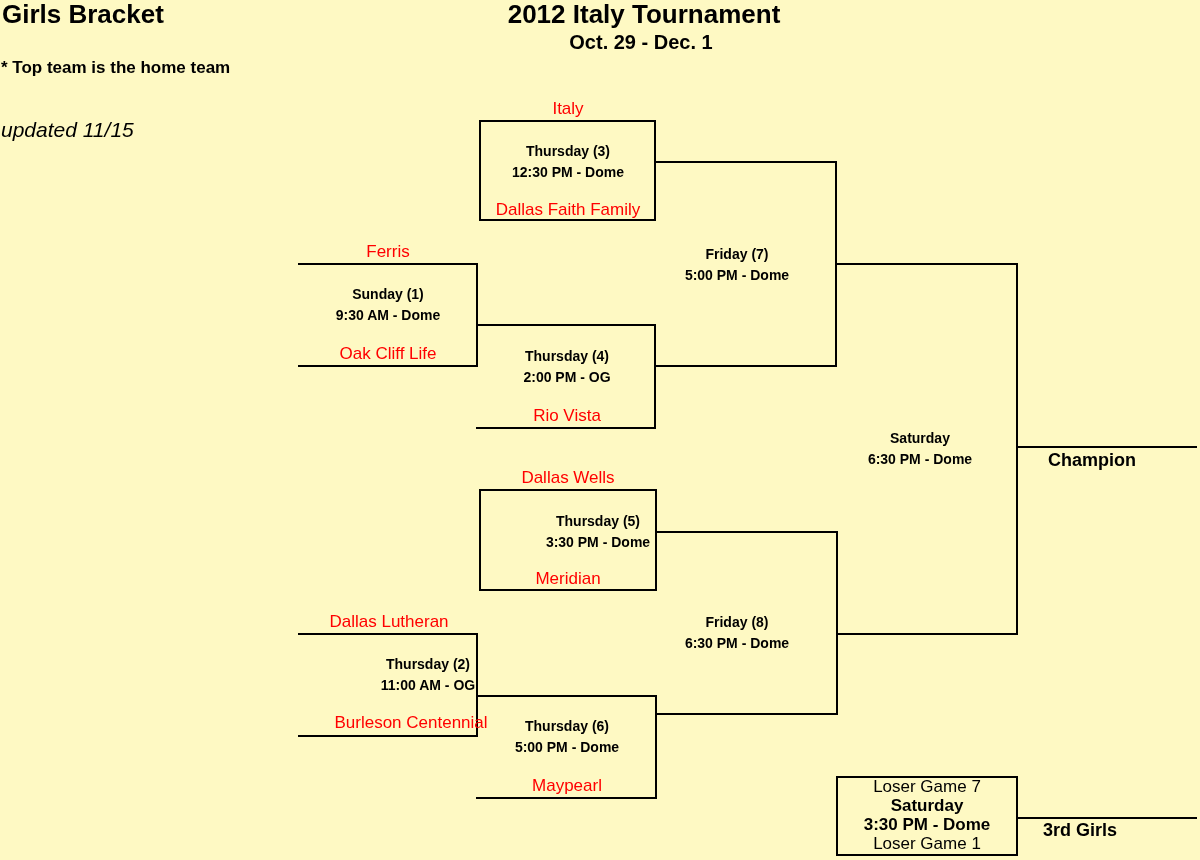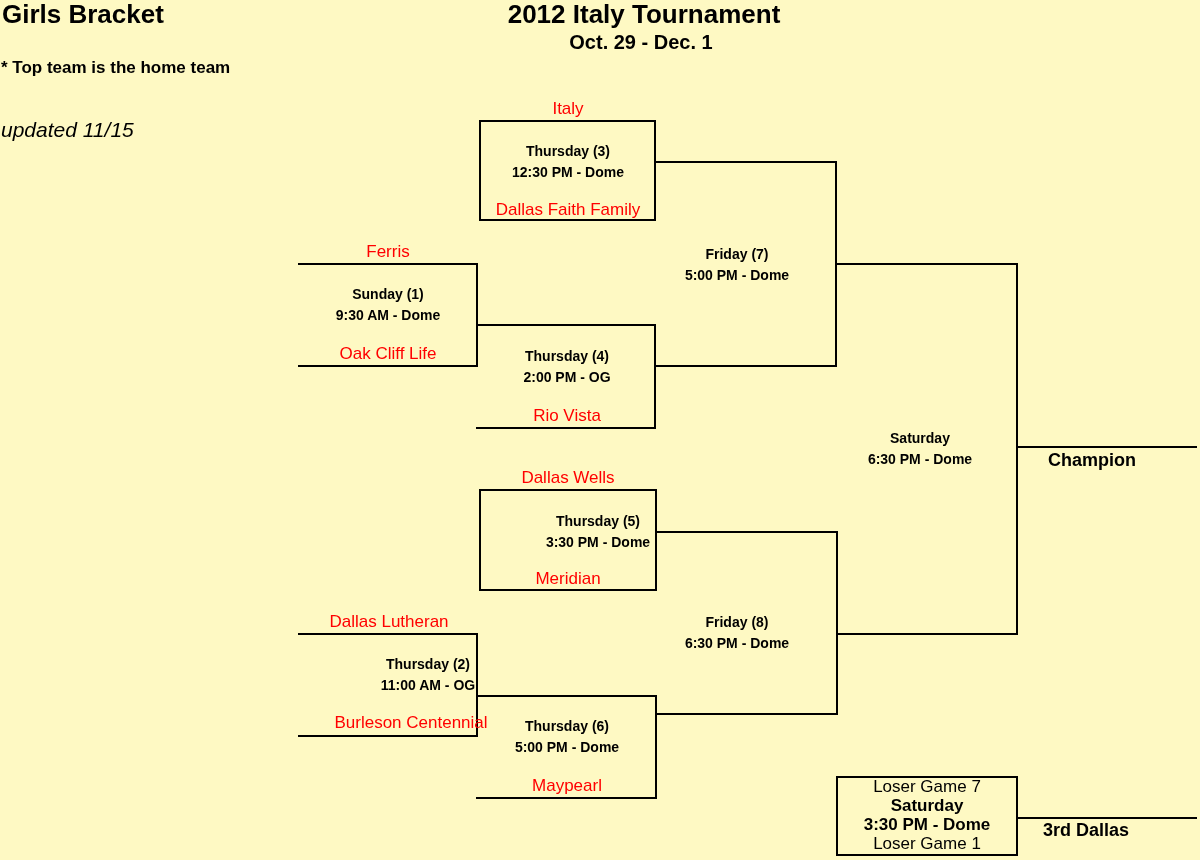--- a/index.html
+++ b/index.html
@@ -121,15 +121,15 @@
   </div>
 
   <div class="tp-block">
     <div>Loser Game 7</div>
     <div class="tp-bold">Saturday</div>
     <div class="tp-bold">3:30 PM - Dome</div>
     <div>Loser Game 1</div>
   </div>
 
   <div class="label" style="left:1048px; top:450px;">Champion</div>
-  <div class="label" style="left:1043px; top:820px;">3rd Dallas</div>
+  <div class="label" style="left:1043px; top:820px;">3rd Girls</div>
 
 </div>
 
 </body></html>

